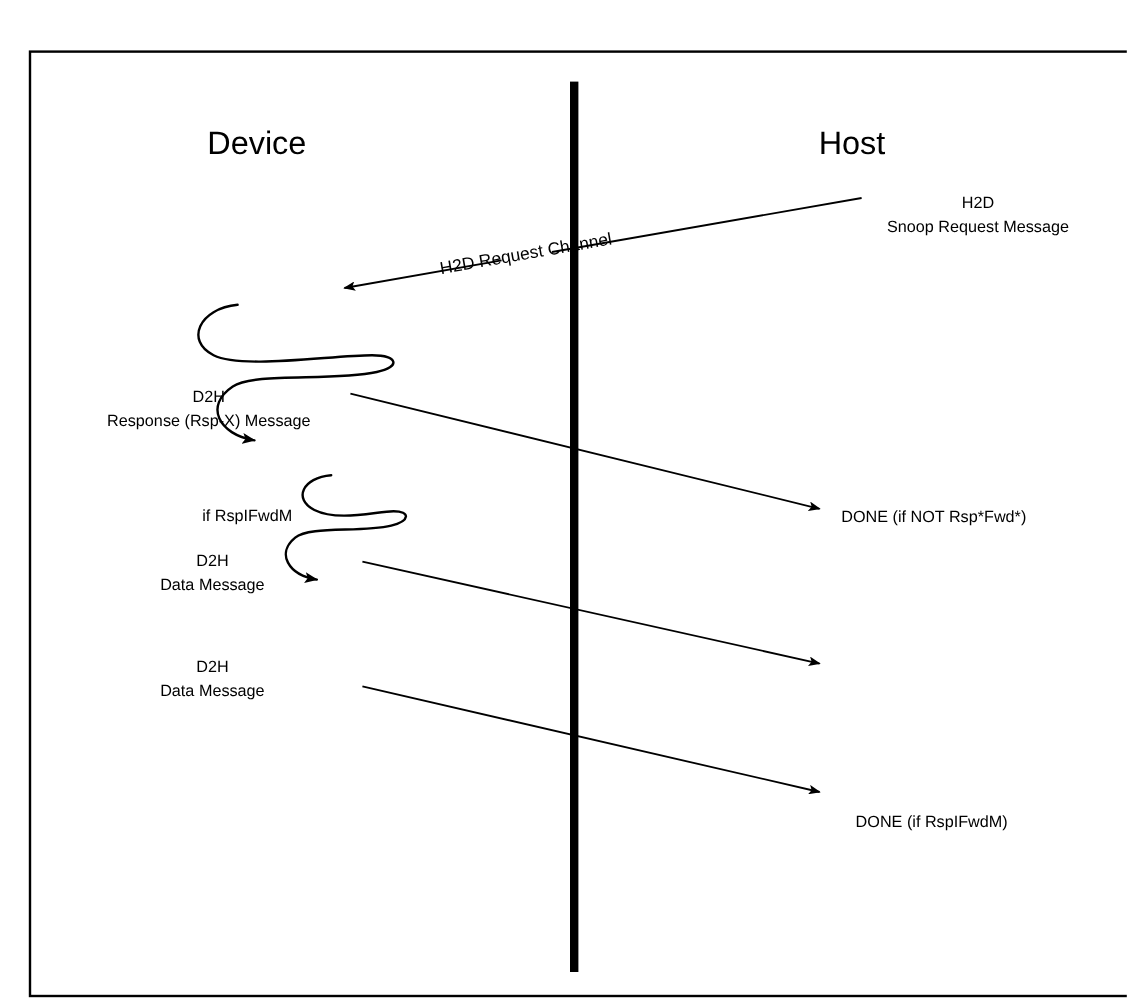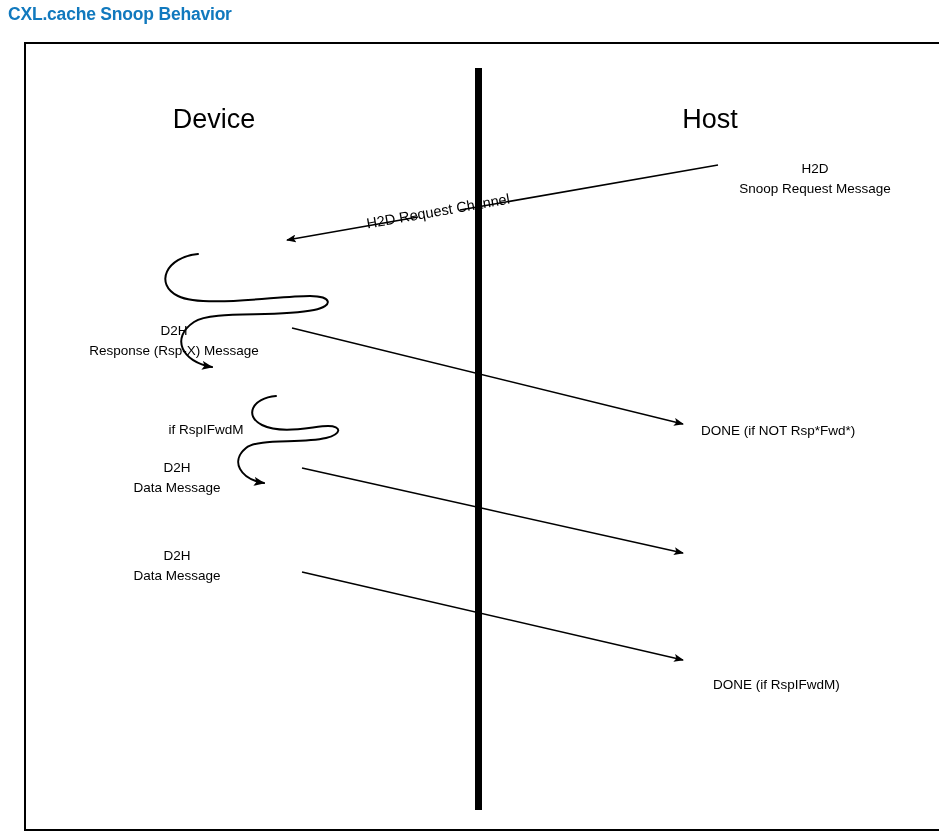--- a/index.html
+++ b/index.html
@@ -78,21 +78,20 @@
   }
   .divider-bar {
     fill: #000000;
   }
 </style>
 </head>
 <body>
 
 <div id="page">
 
-  <div id="fig-title">CXL.cache Snoop Behavior</div>
 
   <div id="diagram-frame">
 
     <svg id="diagram-svg" viewBox="0 0 921 789" xmlns="http://www.w3.org/2000/svg">
 
       <defs>
         <marker id="arrowhead" markerWidth="10" markerHeight="8" refX="9" refY="4" orient="auto" markerUnits="userSpaceOnUse">
           <path d="M 0 0 L 10 4 L 0 8 L 2.2 4 Z" fill="#000000"></path>
         </marker>
         <marker id="arrowhead-sq" markerWidth="11" markerHeight="9" refX="10" refY="4.5" orient="auto" markerUnits="userSpaceOnUse">

